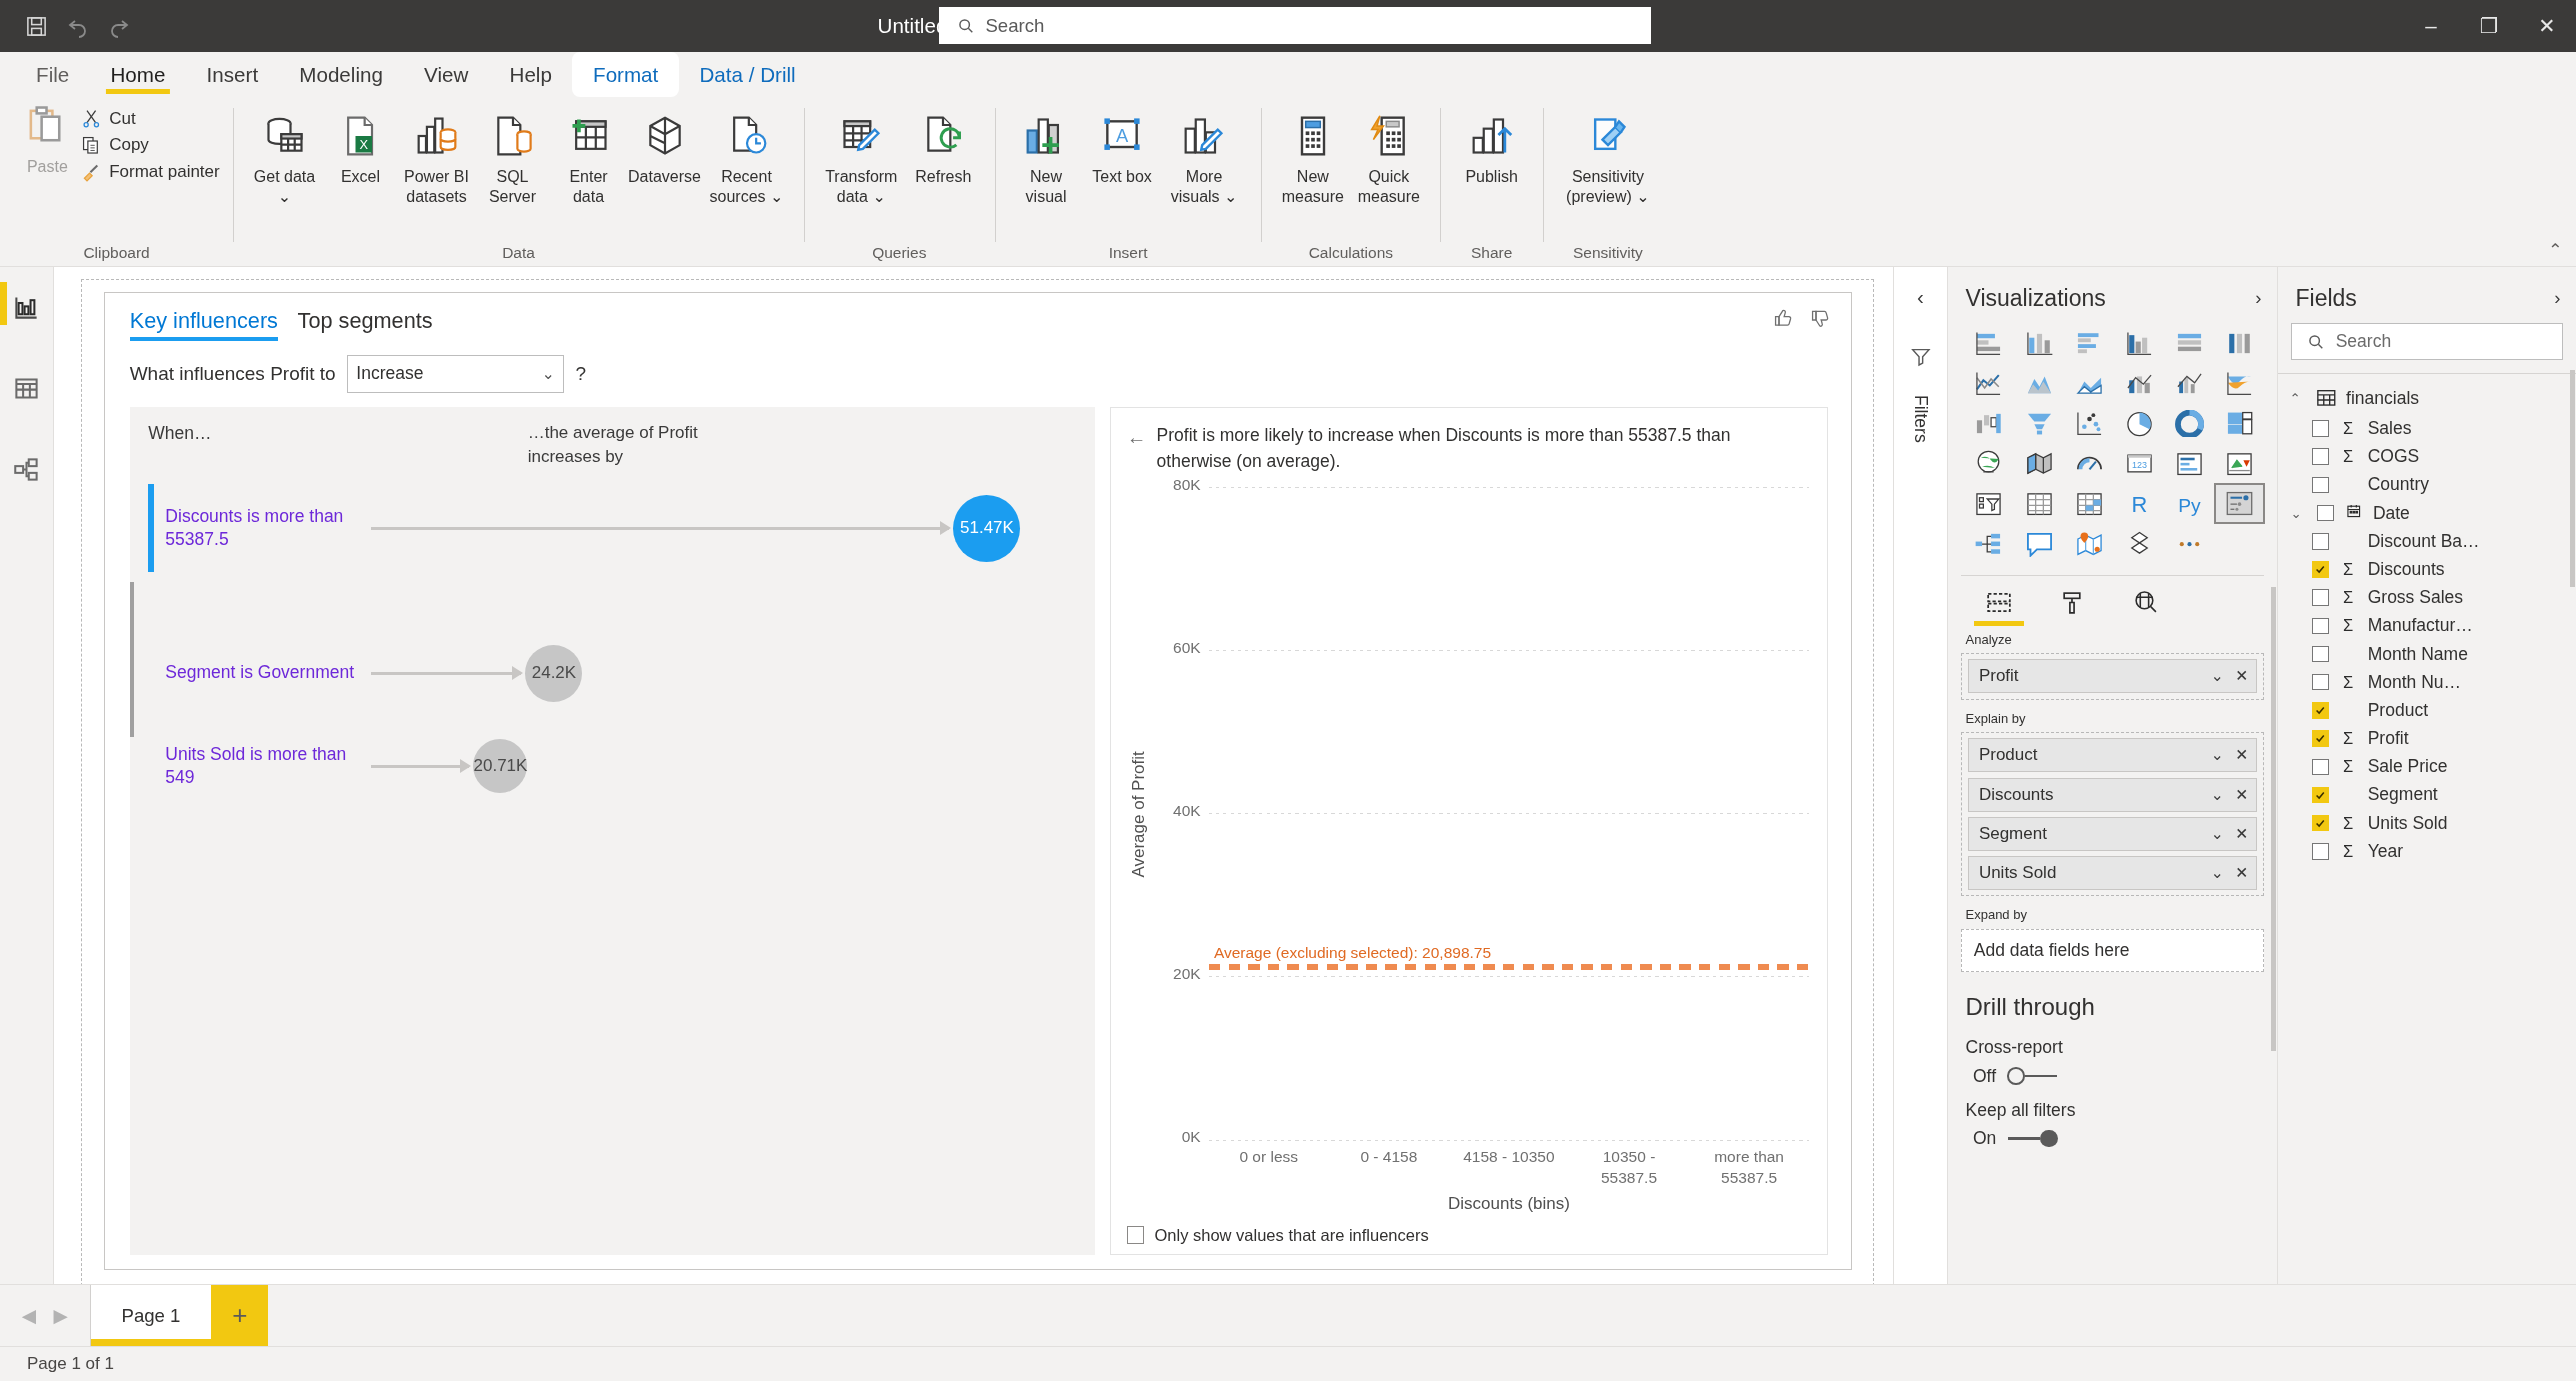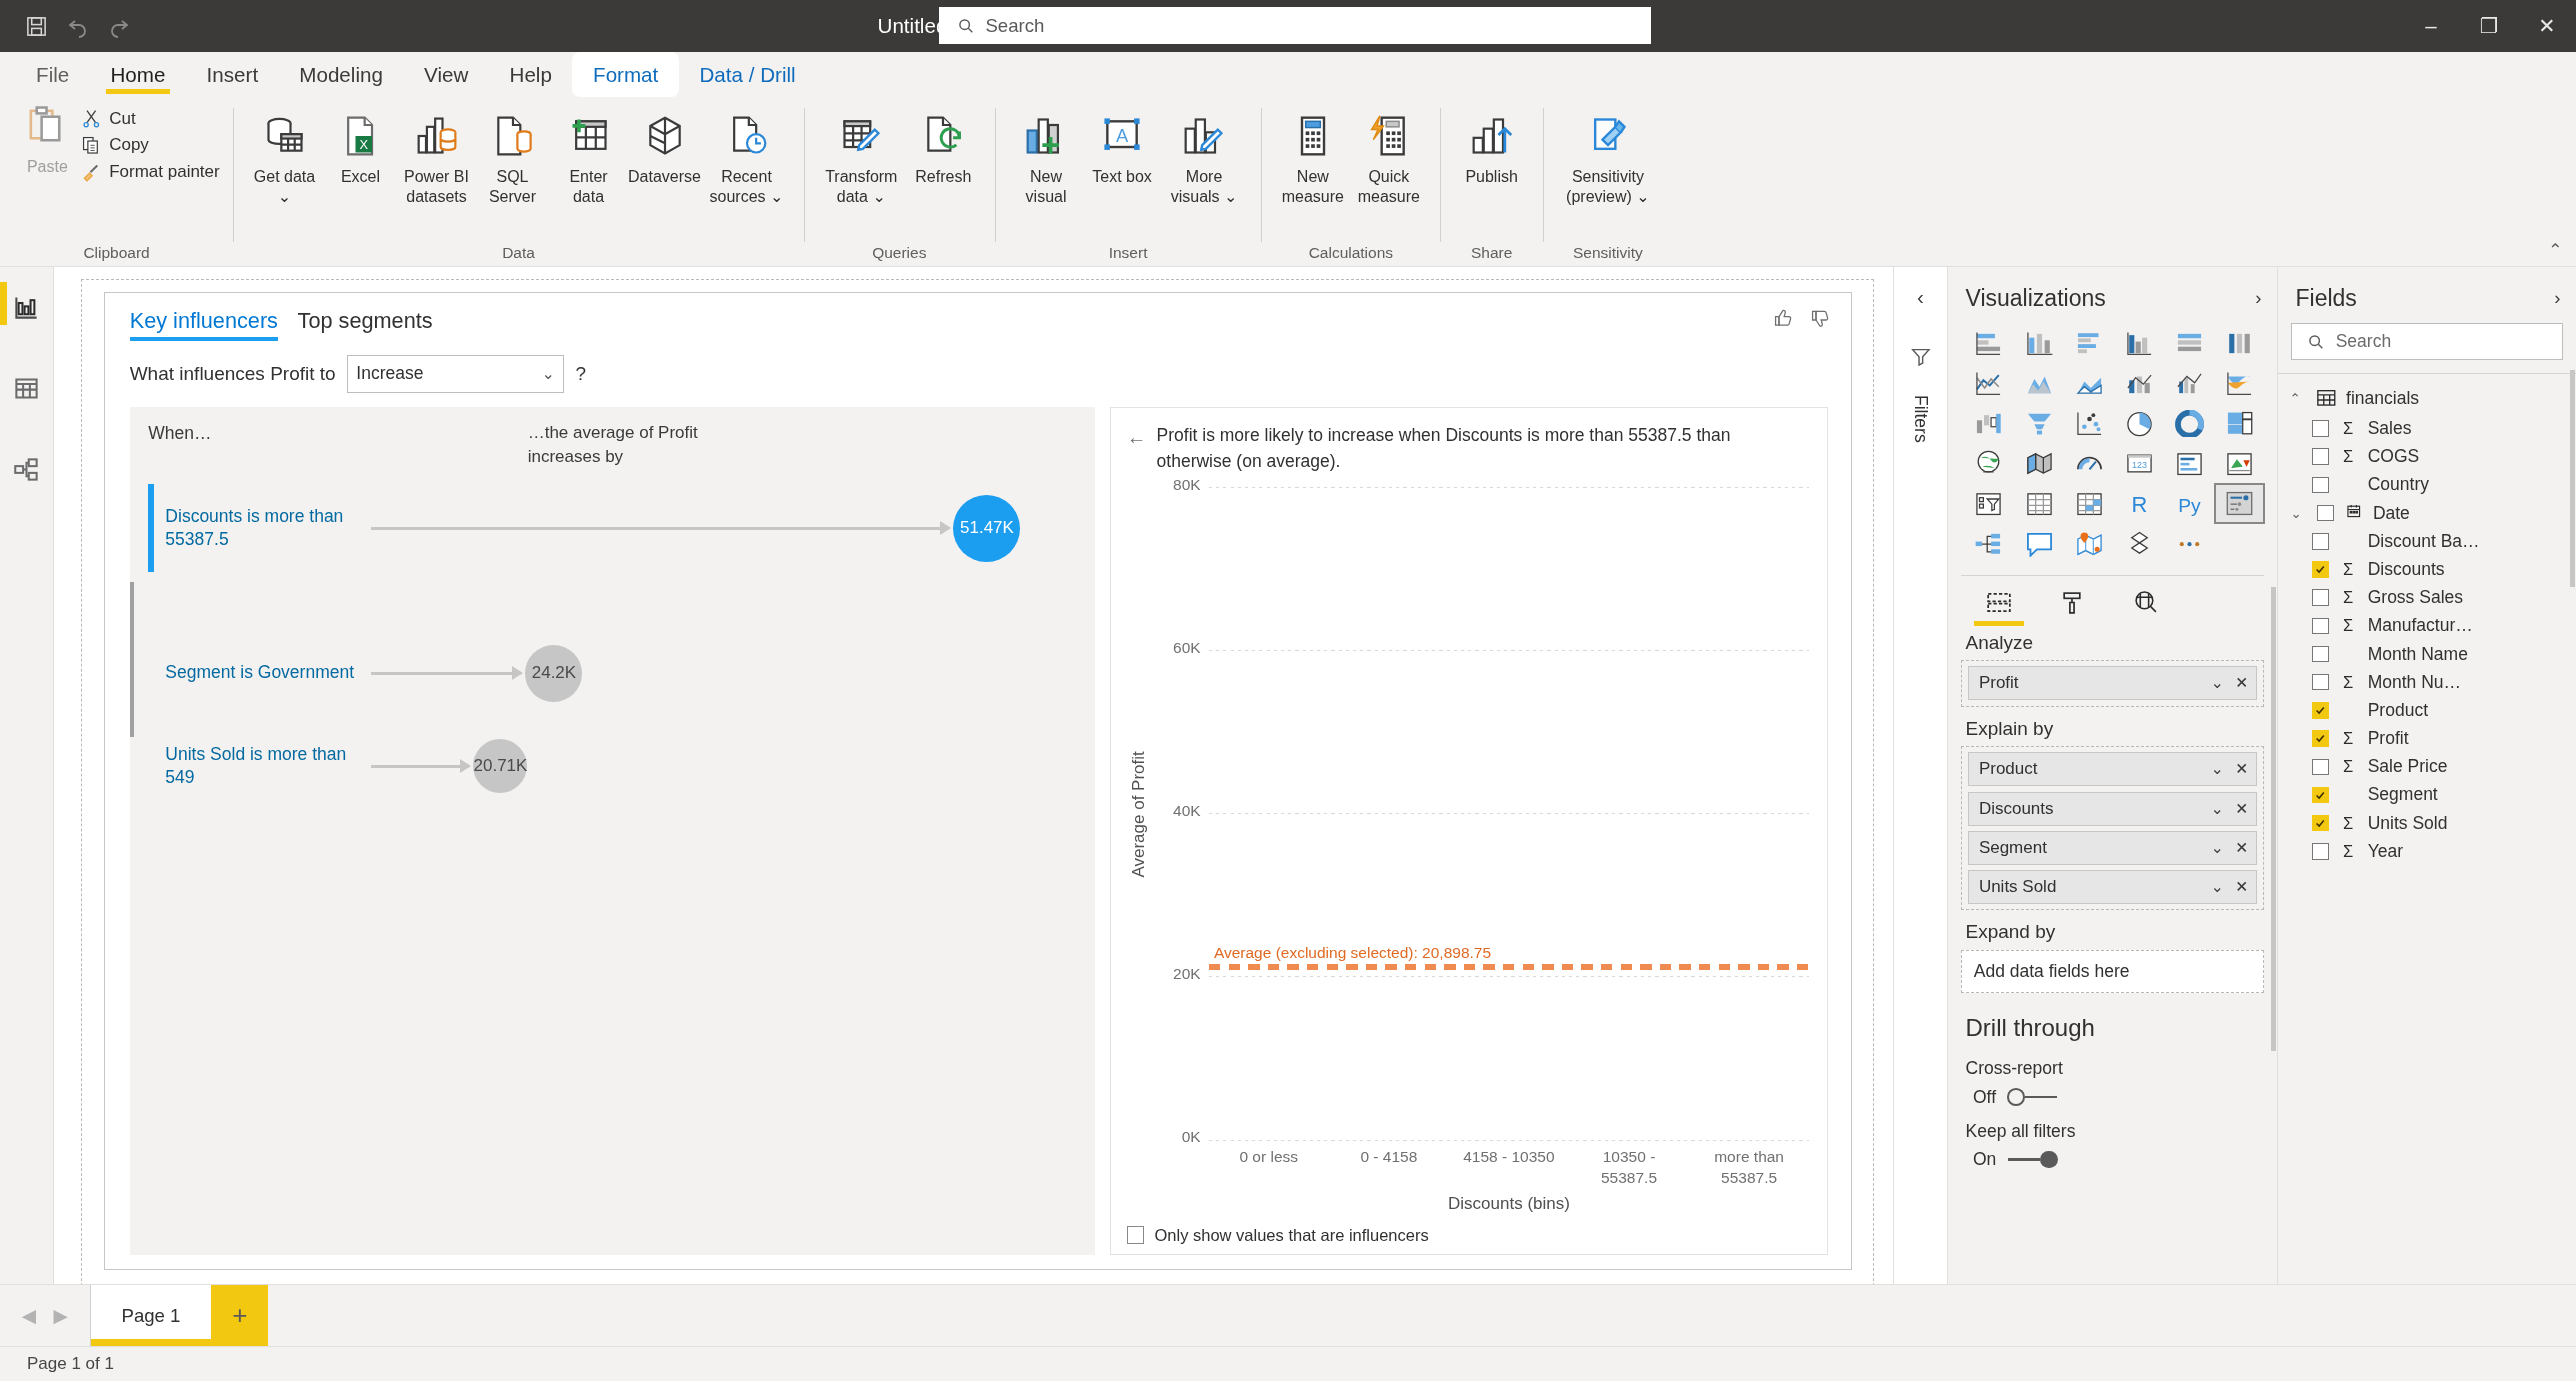--- a/index.html
+++ b/index.html
@@ -94,21 +94,21 @@
 
   .ki-body { flex:1; display:flex; margin:14.4px 23px 14.4px 25px; gap:15.5px; min-height:0; }
   .ki-left { width:965px; background:#f3f2f1; position:relative; }
   .ki-left .when { position:absolute; left:18.6px; top:15.5px; font-size:17.5px; color:#3a3a3a; }
   .ki-left .avghdr { position:absolute; right:392px; top:13.4px; width:175px;
                      font-size:17px; color:#3a3a3a; line-height:1.45; }
   .infl-row { position:absolute; left:0; right:0; display:flex; align-items:center; }
   .infl-accent { width:5.7px; height:88px; background:#1b9df0; margin-right:11.4px;
                  margin-left:18.6px; }
   .infl-accent.none { background:transparent; }
-  .infl-label { width:206px; font-size:17.5px; color:#0369a1; line-height:1.35; }
+  .infl-label { width:206px; font-size:17.5px; color:#6d28d9; line-height:1.35; }
   .infl-arrow { height:2.6px; background:#c8c6c4; position:relative; }
   .infl-arrow::after { content:""; position:absolute; right:-2.1px; top:-5.7px;
         border-left:11.4px solid #c8c6c4; border-top:7.2px solid transparent;
         border-bottom:7.2px solid transparent; }
   .bubble { border-radius:50%; display:flex; align-items:center; justify-content:center;
             font-size:17px; margin-left:4.1px; }
   .bubble.sel { background:#1b9df0; color:#fff; }
   .bubble.plain { background:#c6c6c6; color:#4a4a4a; }
   .scroll-tick { position:absolute; left:0; width:4.6px; background:#a0a0a0; }
 
@@ -180,21 +180,21 @@
               padding:2.1px 14.4px 5.2px 17.5px; }
   .viz-ico { height:37px; display:flex; align-items:center; justify-content:center; }
   .viz-ico.selected { outline:2.1px solid #8a8886; background:#e6e6e6; }
   .viz-sep { height:0.5px; background:#d6d4d2; margin:7.2px 13.4px 0 13.4px; }
   .viz-tabs { display:flex; gap:29px; padding:9.3px 0 0 29px; }
   .viz-tab { width:44px; height:36px; display:flex; align-items:center;
              justify-content:center; position:relative; }
   .viz-tab.active::after { content:""; position:absolute; left:-3.1px; right:-3.1px;
              bottom:-5.2px; height:4.6px; background:#f2c811; }
 
-  .well-label { font-size:19px; color:#323130; padding:11.4px 0 6.2px 17.5px; }
+  .well-label { font-size:13px; color:#323130; padding:11.4px 0 6.2px 17.5px; }
   .well { border:1px dashed #b8b8b8; margin:0 13.4px; padding:5.2px; }
   .chip { background:#e6e6e6; border:0.5px solid #c8c6c4; height:34px;
           display:flex; align-items:center; padding:0 8.3px 0 10.3px;
           font-size:17px; color:#323130; margin-bottom:5.2px; }
   .chip:last-child { margin-bottom:0; }
   .chip .icons { margin-left:auto; display:flex; gap:11.4px; color:#3a3a3a;
                  font-size:15.5px; }
   .well.empty { padding:10.3px 5.2px 10.3px 11.4px; background:#fff; font-size:17.5px;
                 color:#323130; }
   .drill-hdr { font-size:24px; color:#323130; padding:20.6px 0 3.1px 17.5px; }

